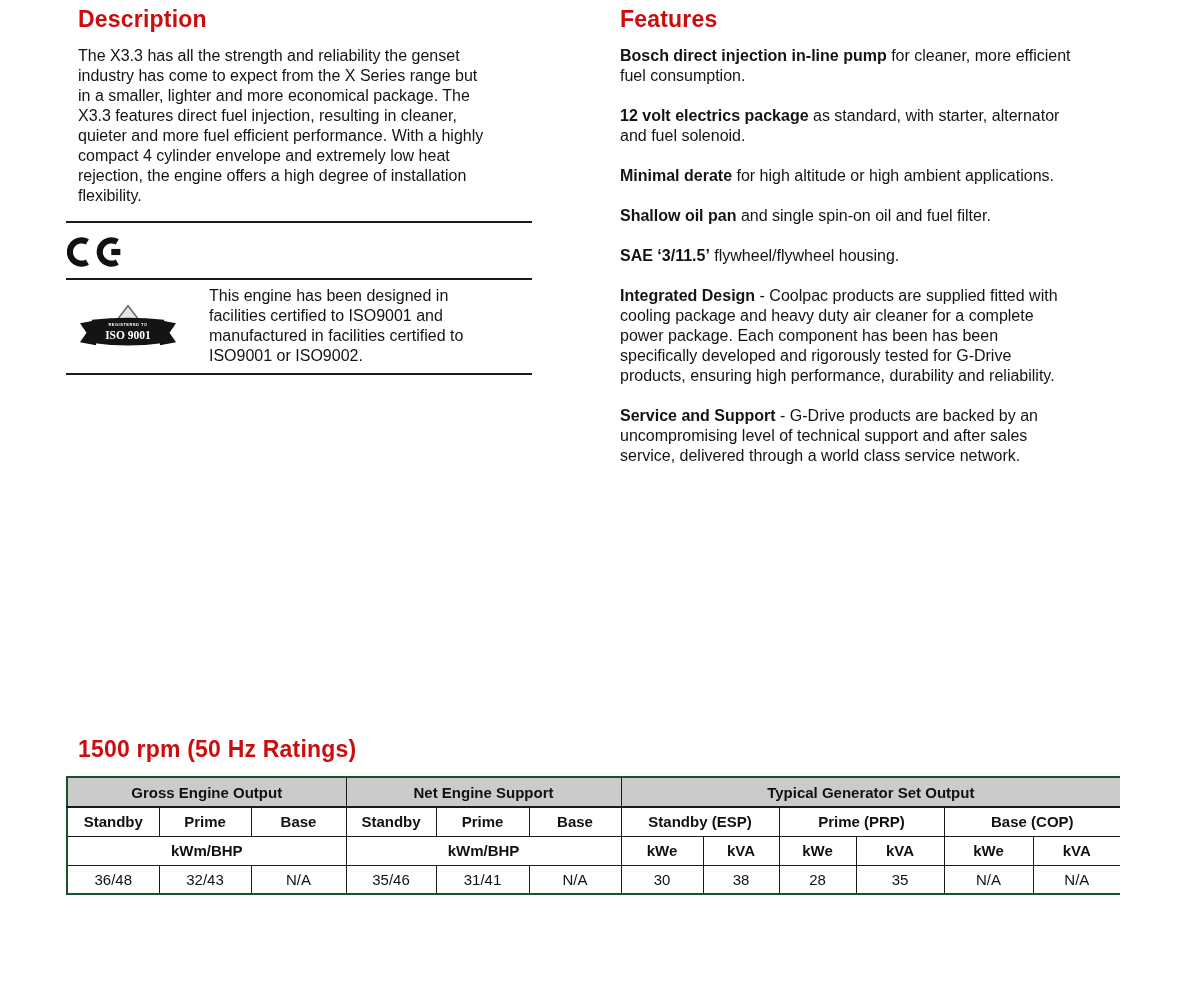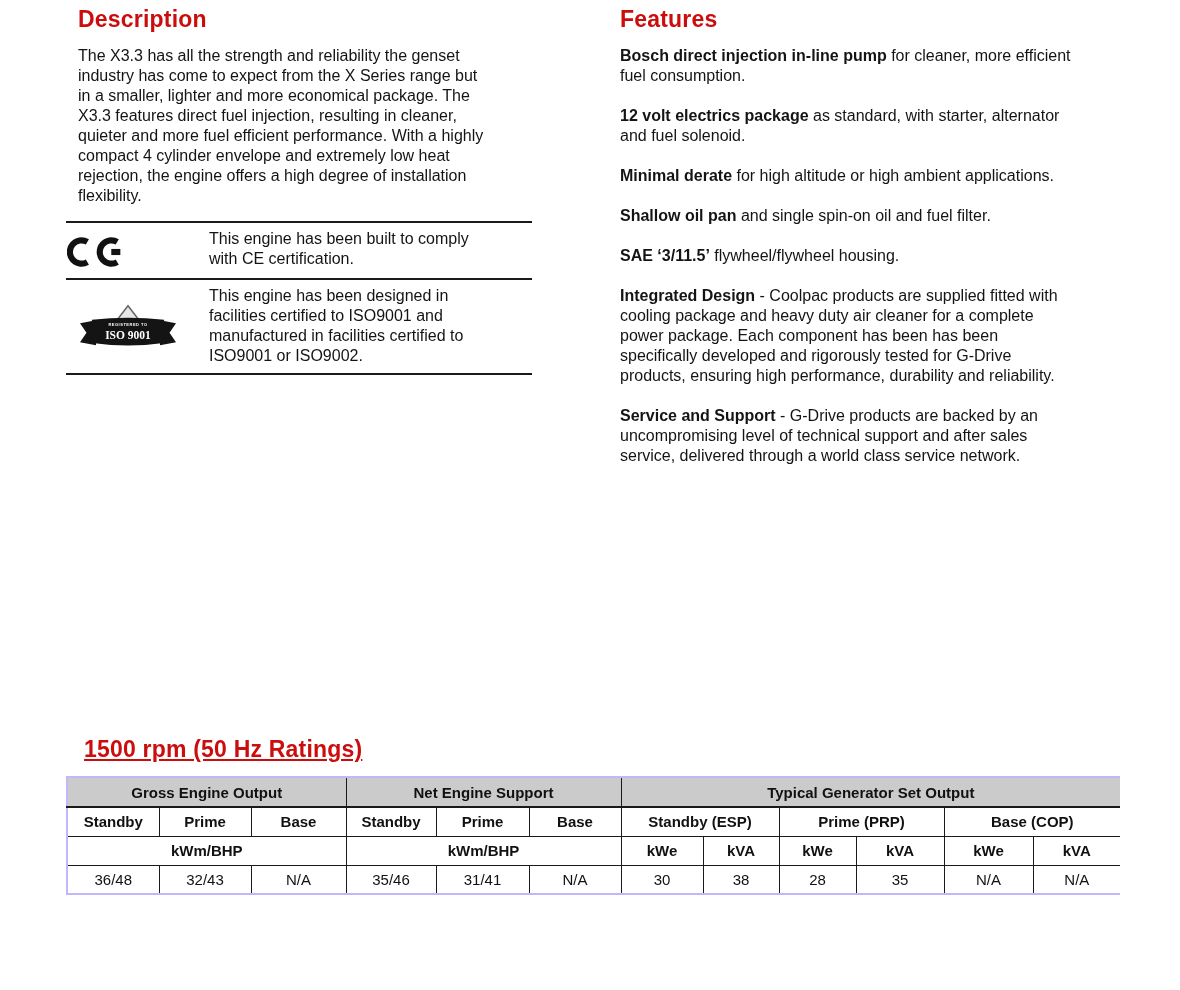--- a/index.html
+++ b/index.html
@@ -21,32 +21,32 @@
   .feat-body  { position:absolute; left:620px; top:46px; width:512px; }
   .feat-body p { font-size:16px; line-height:20px; margin:0 0 20px 0; white-space:pre-line; color:#141414; }
   .feat-lead { font-weight:bold;margin-top:42px; }
   .cert-block { position:absolute; left:66px; top:221px; width:466px; }
   .cert-rule { height:0; border-top:2px solid #1a1a1a; }
   .cert-row { display:flex; align-items:flex-start; padding:5px 0 7px 0; }
   .cert-icon-cell { width:143px; flex:none; }
   .cert-text { font-size:16px; line-height:20px; white-space:pre-line; color:#141414; padding-top:1px; }
   .ce-svg { margin:5px 0 0 1px; display:block; }
   .iso-svg { margin:18px 0 2px 12px; display:block; }
-  .ratings-title { left:84px; top:736px;text-decoration:underline; }
+  .ratings-title { left:78px; top:736px; }
   .ratings-table {
     position:absolute; left:66px; top:776px; width:1054px;
     border-collapse:collapse; table-layout:fixed;
   }
   .ratings-table th, .ratings-table td {
     border:1.5px solid #1a1a1a; text-align:center; vertical-align:middle;
     font-size:15px; height:29px; padding:1px 2px; background:#fff;
   }
   .ratings-table th { font-weight:bold; }
   .ratings-table .group-row th { background:#cbcbcb; height:30px; border-bottom:2px solid #1a1a1a; }
-  .ratings-table { border:2px solid #c4b5fd;padding-left:16px; }
+  .ratings-table { border:2px solid #14532d;padding-left:16px; }
   .ratings-table td { font-weight:normal; }
 </style>
 </head>
 <body>
 
 <div class="page">
 
   <h1 class="red-heading desc-title">Description</h1>
   <div class="body-text desc-body">The X3.3 has all the strength and reliability the genset
 industry has come to expect from the X Series range but
@@ -81,22 +81,20 @@
     <div class="cert-row">
       <div class="cert-icon-cell">
         <svg class="ce-svg" width="64" height="38" viewBox="0 0 120 60" aria-hidden="true">
           <g stroke="#111" stroke-width="11.5" fill="none">
             <path d="M 38.2 11.2 A 21.8 21.8 0 1 0 38.2 48.8"></path>
             <path d="M 94.2 11.2 A 21.8 21.8 0 1 0 94.2 48.8"></path>
             <path d="M 83 30 L 100 30"></path>
           </g>
         </svg>
       </div>
-      <div class="cert-text">This engine has been built to comply
-with CE certification.</div>
     </div>
     <div class="cert-rule"></div>
     <div class="cert-row">
       <div class="cert-icon-cell">
         <svg class="iso-svg" width="100" height="48" viewBox="0 0 200 95" aria-hidden="true">
           <polygon points="100,5 127,40 73,40" fill="#e6e6e6" stroke="#666" stroke-width="3"></polygon>
           <polygon points="4,40 36,34 36,84 4,78 17,59" fill="#141414"></polygon>
           <polygon points="196,40 164,34 164,84 196,78 183,59" fill="#141414"></polygon>
           <path d="M 28 33 Q 100 25 172 33 L 176 79 Q 100 90 24 79 Z" fill="#141414"></path>
           <text x="100" y="46" text-anchor="middle" fill="#fff" font-size="8" font-weight="bold" letter-spacing="1" font-family="Liberation Sans, sans-serif">REGISTERED TO</text>

